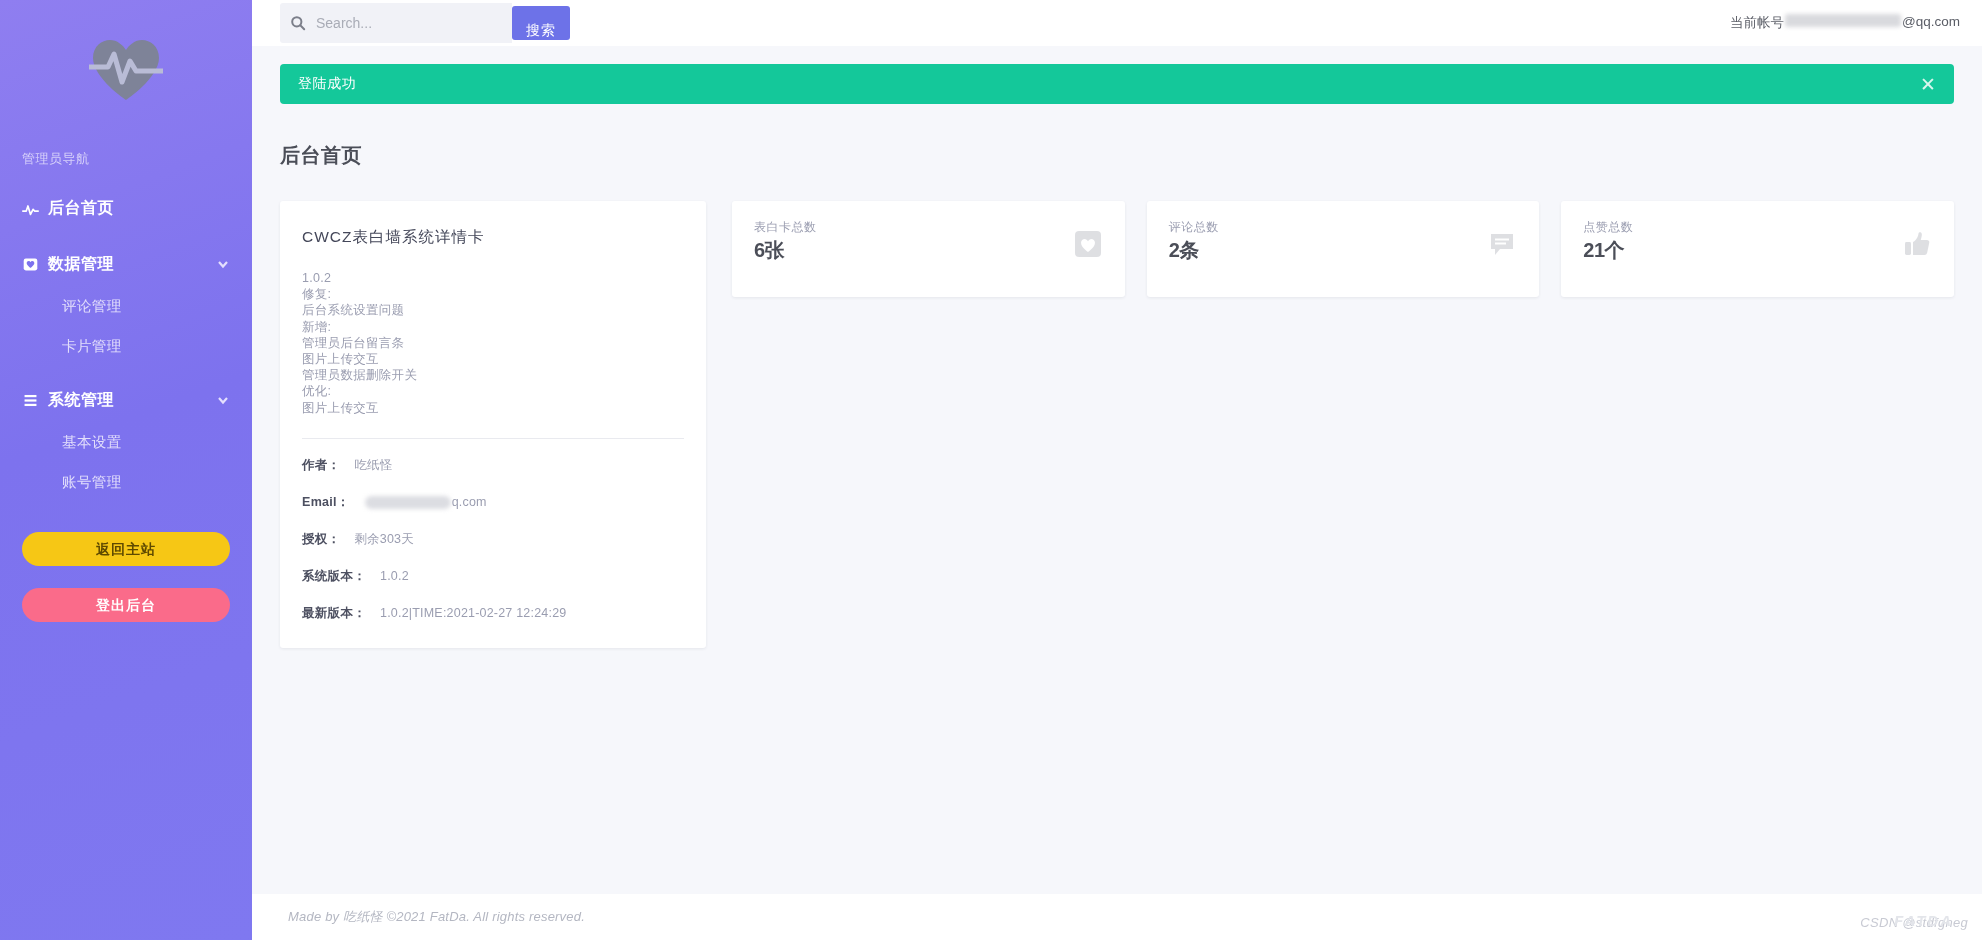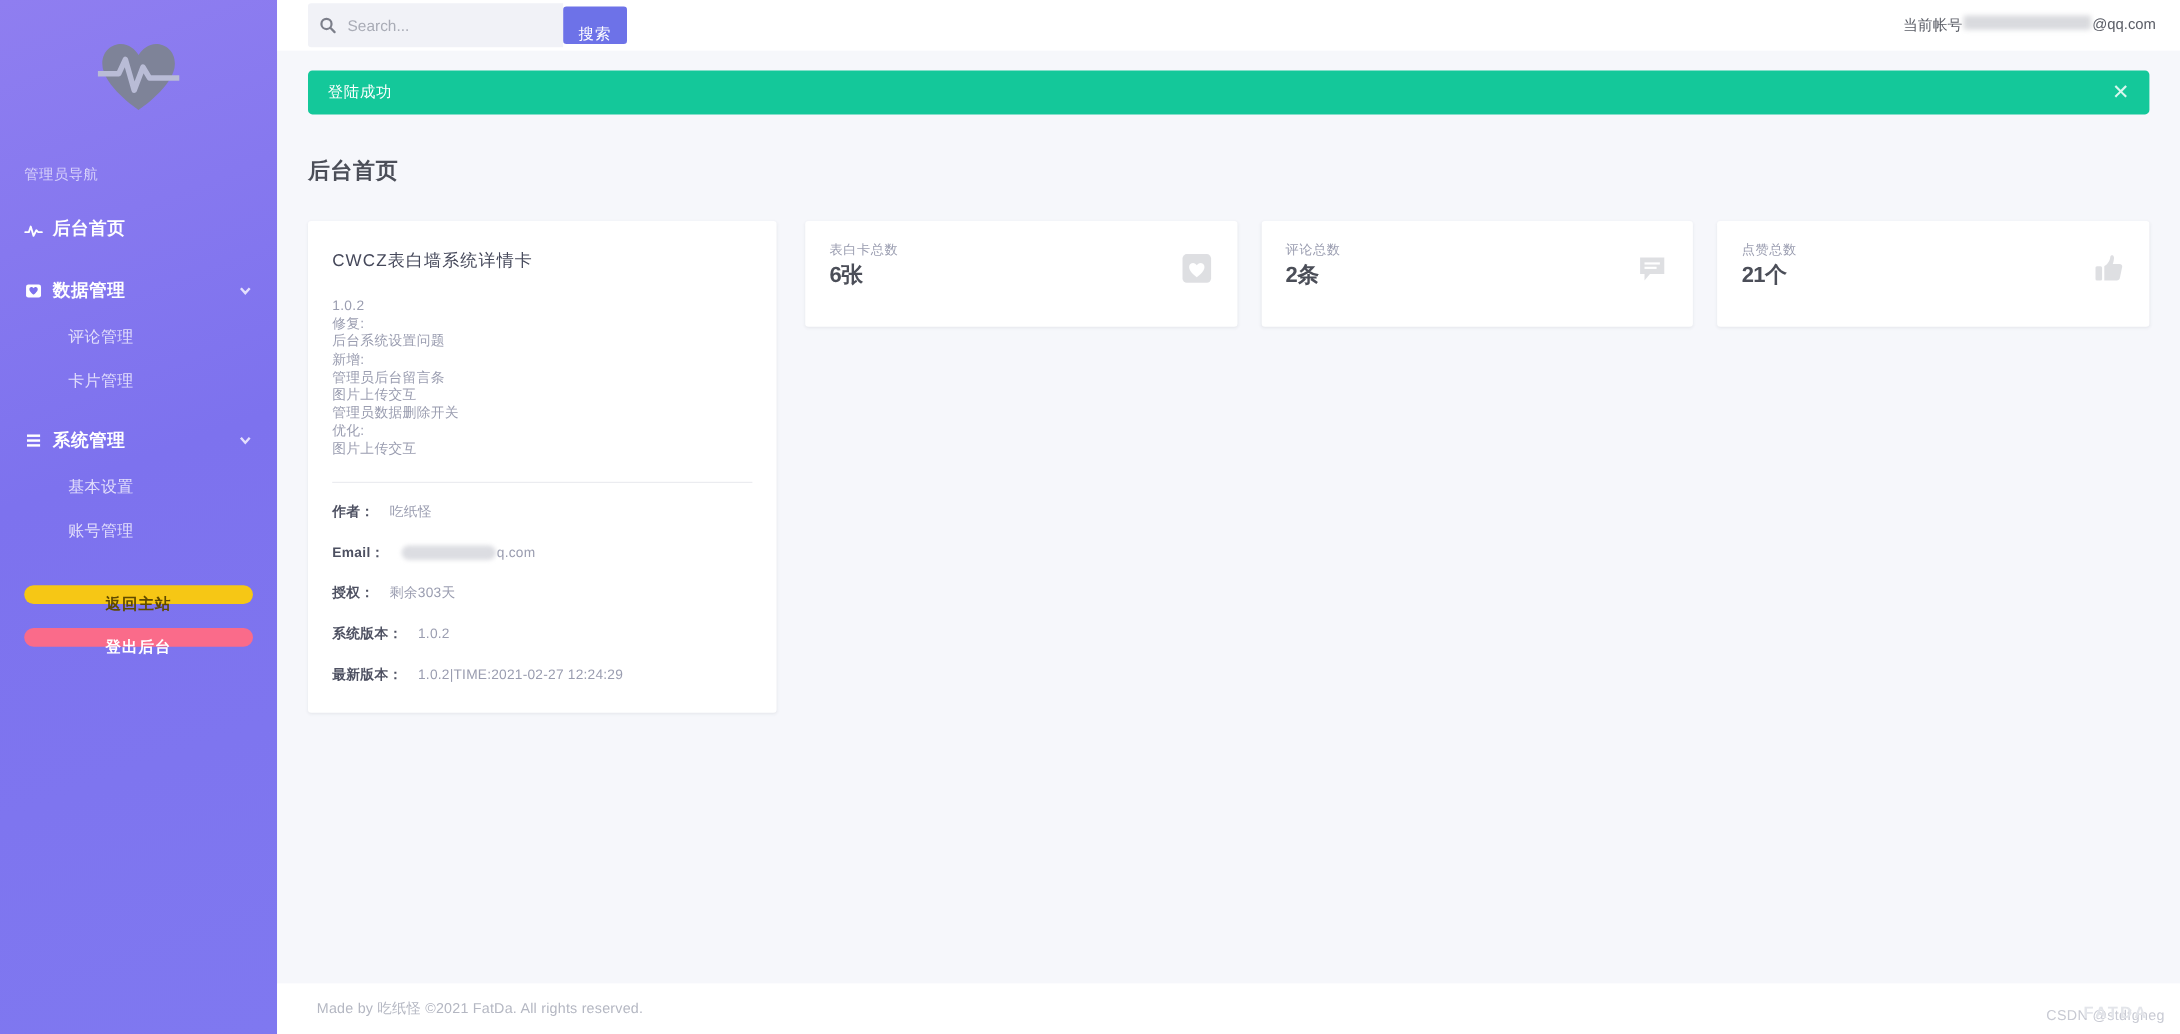--- a/index.html
+++ b/index.html
@@ -33,21 +33,21 @@
   .nav-label { font-size: 16px; font-weight: bold; color: #ffffff; letter-spacing: .5px; }
   .nav-item .chev { margin-left: auto; width: 14px; height: 14px; }
   .nav-item .chev svg { width: 14px; height: 14px; stroke: #e4dffd; fill: none; stroke-width: 2.2; }
   .nav-gap { height: 12px; }
   .sub-item {
     padding-left: 62px; height: 40px; display: flex; align-items: center;
     font-size: 14.5px; color: #e2defb; cursor: pointer; letter-spacing: .4px;
   }
 
   .side-btn {
-    display: block; width: 208px; height: 17px; margin: 0 auto;
+    display: block; width: 208px; height: 34px; margin: 0 auto;
     border-radius: 17px; border: none; cursor: pointer;
     font-size: 14px; font-weight: bold; letter-spacing: 1px;
     line-height: 34px; text-align: center;
   }
   .btn-home { background: #f6c715; color: #5f4a00; margin-top: 30px; }
   .btn-logout { background: #fa6b8a; color: #ffffff; margin-top: 22px; }
 
   
   .main {
     flex: 1; height: 940px; background: #f6f7fb;
@@ -141,20 +141,21 @@
     position: absolute; right: 22px; top: 28px;
     width: 30px; height: 30px; opacity: .22;
   }
   .stat-icon svg { width: 30px; height: 30px; fill: #6c7081; }
 
   .footer {
     height: 46px; flex: 0 0 46px; background: #ffffff;
     display: flex; align-items: center; padding-left: 36px;
     font-size: 13px; color: #b4b7c2; letter-spacing: .2px;
     position: relative;
+    font-style: italic;
   }
   .watermark {
     position: absolute; right: 14px; bottom: 10px;
     font-size: 13px; color: #c8cad3; letter-spacing: .3px;
   }
   .watermark .wm-back {
     position: absolute; right: 15px; top: -3px;
     font-size: 15px; color: #e3e5ea; letter-spacing: 2px; font-weight: bold;
   }
 </style>

